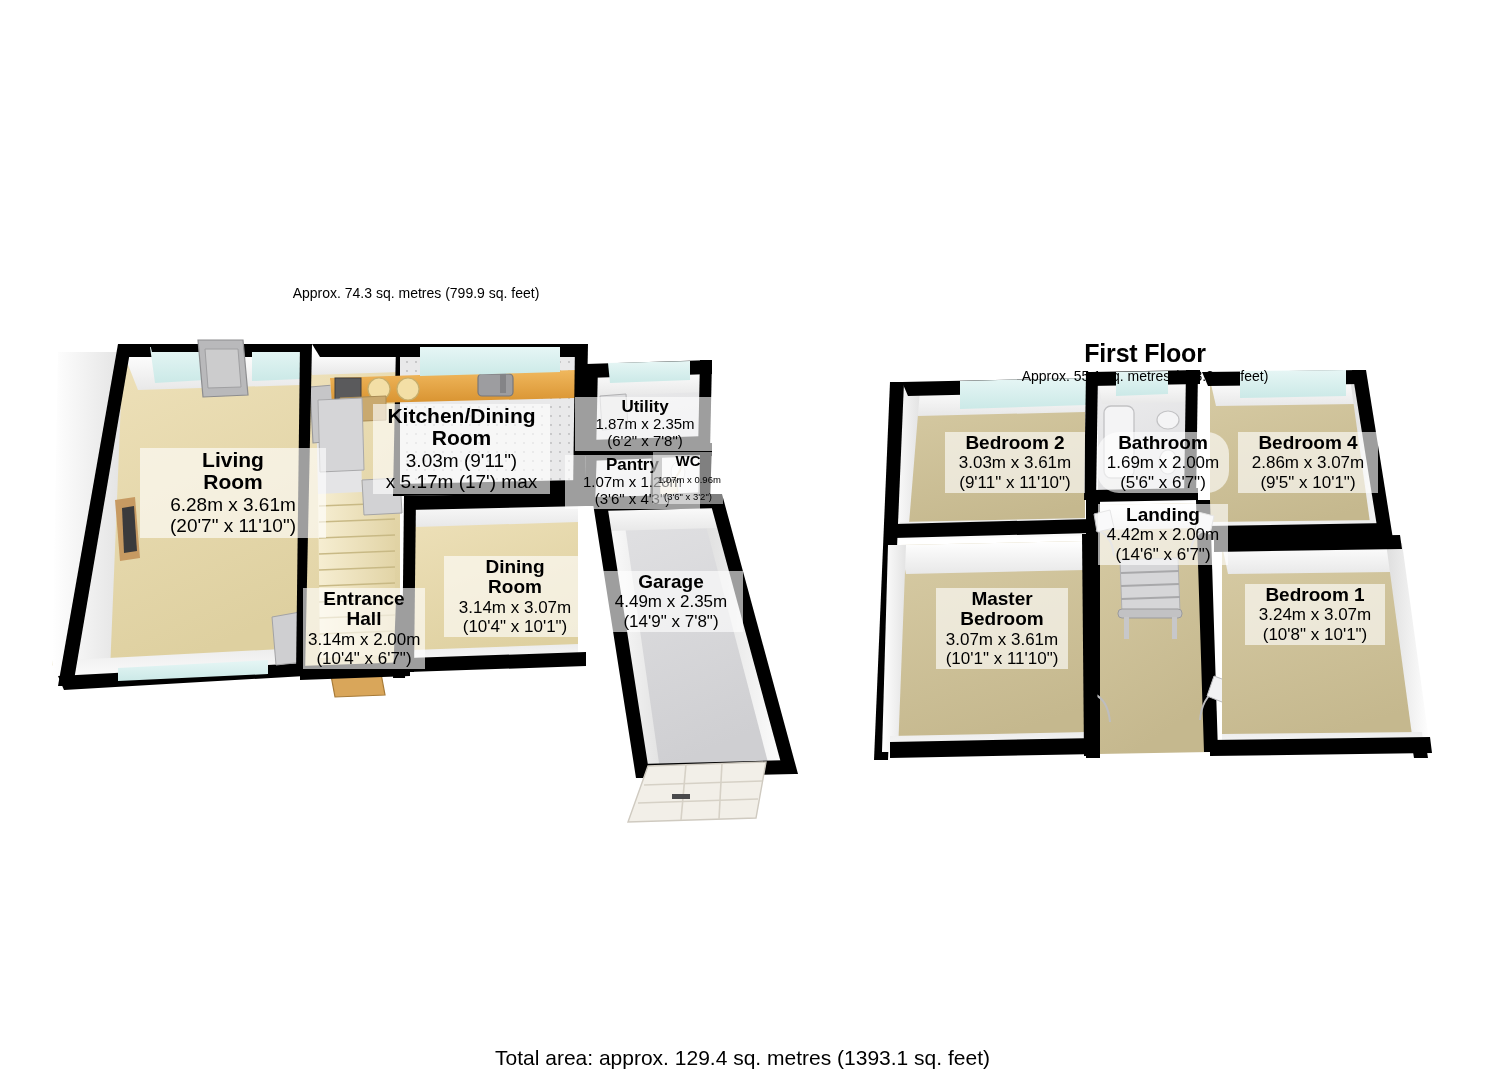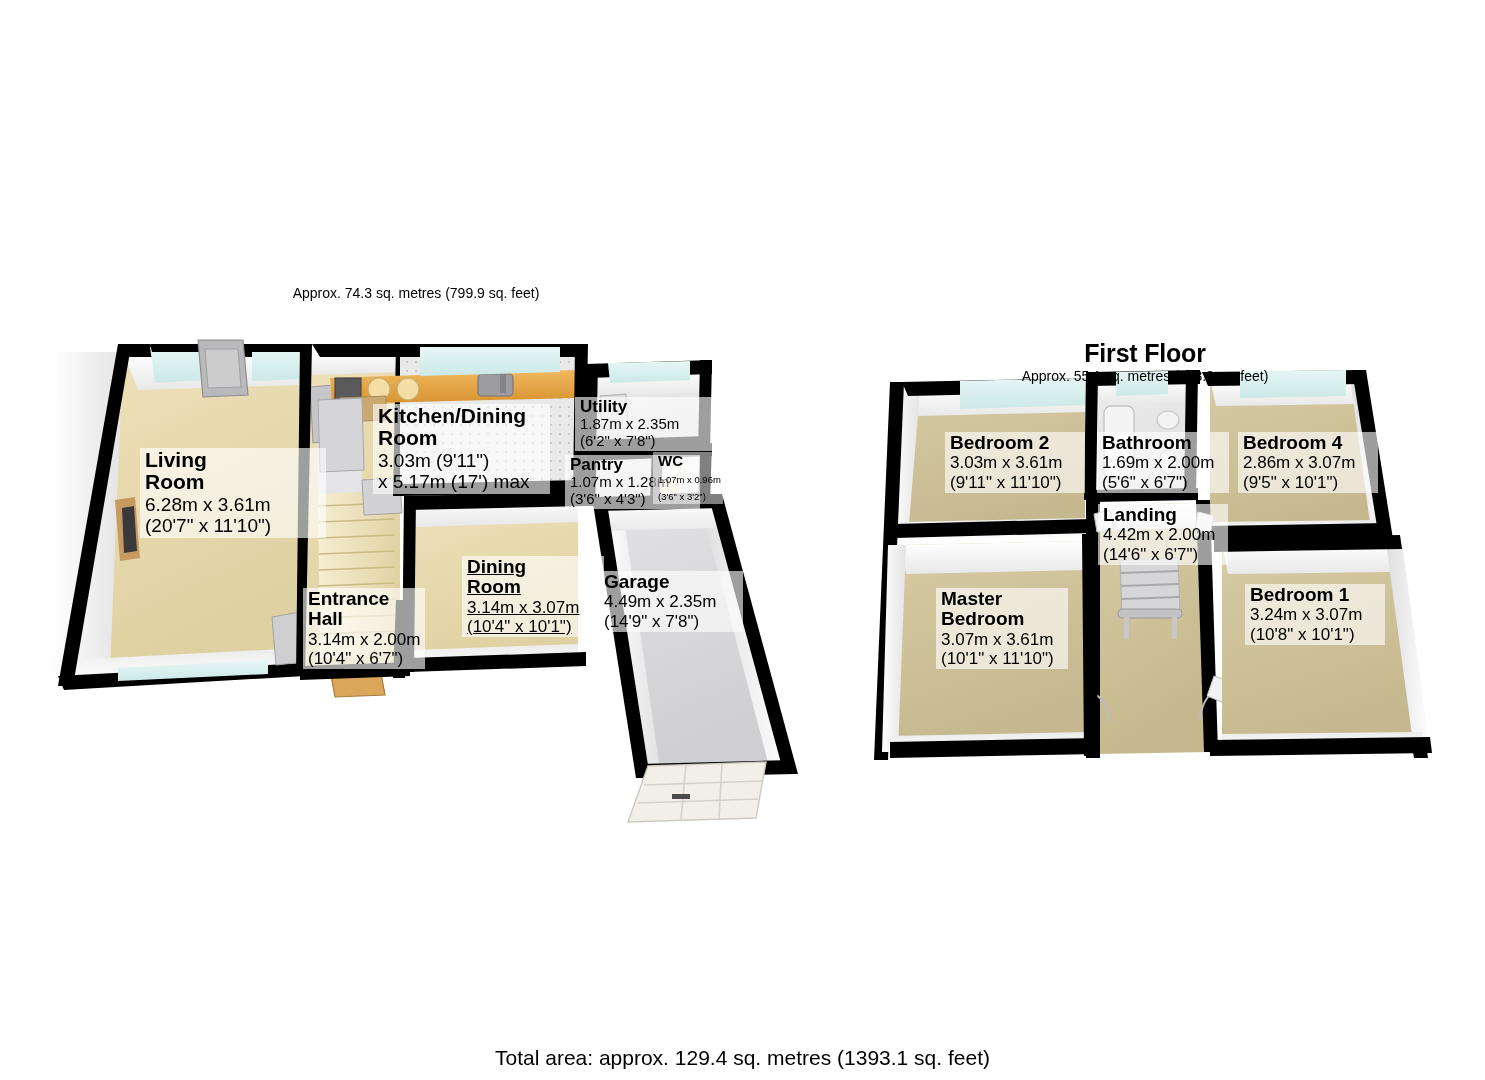--- a/index.html
+++ b/index.html
@@ -41,20 +41,21 @@
     font-weight: normal;
     line-height: 1.25;
     margin-top: 2px;
   }
   #ground-heading { left: 246px; top: 283px; width: 340px; }
   #first-heading  { left: 975px; top: 340px; width: 340px; }
 
   
   .room-label {
     position: absolute;
+    text-align: center;
     white-space: nowrap;
     background: rgba(255,255,255,0.62);
     padding: 1px 5px;
     box-sizing: border-box;
   }
   .room-label .rname {
     font-weight: bold;
     line-height: 1.07;
   }
   .room-label .rdim {
@@ -450,40 +451,40 @@
   <div class="rdim">(3'6" x 3'2")</div>
 </div>
 
 <div class="room-label sz-md" style="left:303px; top:588px; width:122px;">
   <div class="rname">Entrance</div>
   <div class="rname">Hall</div>
   <div class="rdim">3.14m x 2.00m</div>
   <div class="rdim">(10'4" x 6'7")</div>
 </div>
 
-<div class="room-label sz-md" style="left:462px; top:556px; width:142px;text-decoration:underline;">
+<div class="room-label sz-md" style="left:444px; top:556px; width:142px;">
   <div class="rname">Dining</div>
   <div class="rname">Room</div>
   <div class="rdim">3.14m x 3.07m</div>
   <div class="rdim">(10'4" x 10'1")</div>
 </div>
 
 <div class="room-label sz-md" style="left:599px; top:571px; width:144px;">
   <div class="rname">Garage</div>
   <div class="rdim">4.49m x 2.35m</div>
   <div class="rdim">(14'9" x 7'8")</div>
 </div>
 
 <div class="room-label sz-md" style="left:945px; top:432px; width:140px;">
   <div class="rname">Bedroom 2</div>
   <div class="rdim">3.03m x 3.61m</div>
   <div class="rdim">(9'11" x 11'10")</div>
 </div>
 
-<div class="room-label sz-md" style="left:1097px; top:432px; width:132px;">
+<div class="room-label sz-md" style="left:1097px; top:432px; width:132px;border-radius:22px;">
   <div class="rname">Bathroom</div>
   <div class="rdim">1.69m x 2.00m</div>
   <div class="rdim">(5'6" x 6'7")</div>
 </div>
 
 <div class="room-label sz-md" style="left:1238px; top:432px; width:140px;">
   <div class="rname">Bedroom 4</div>
   <div class="rdim">2.86m x 3.07m</div>
   <div class="rdim">(9'5" x 10'1")</div>
 </div>

